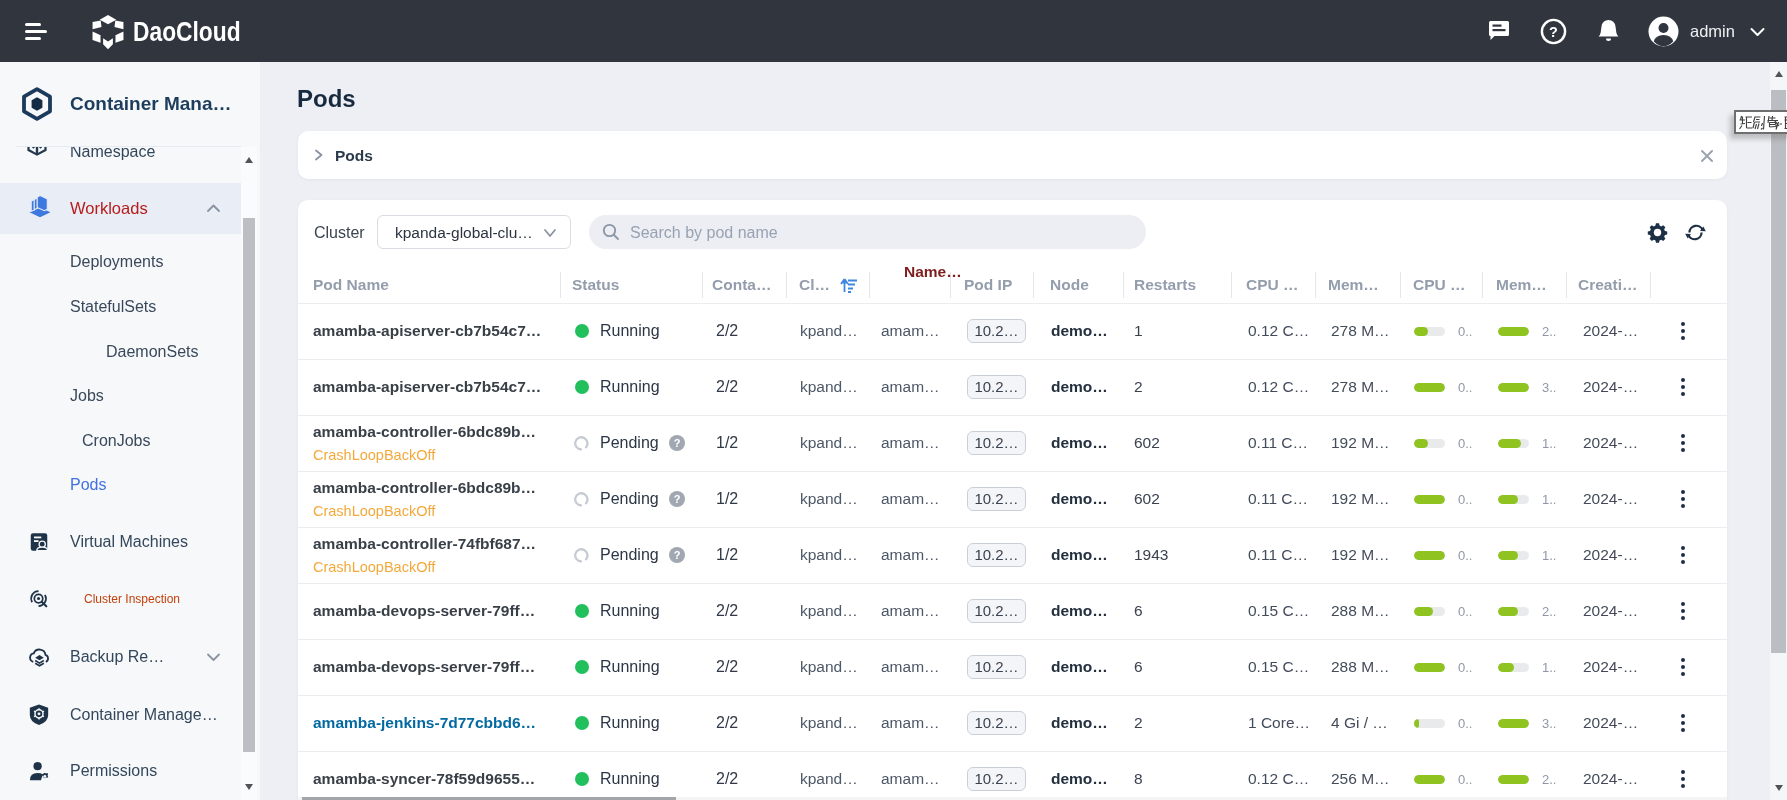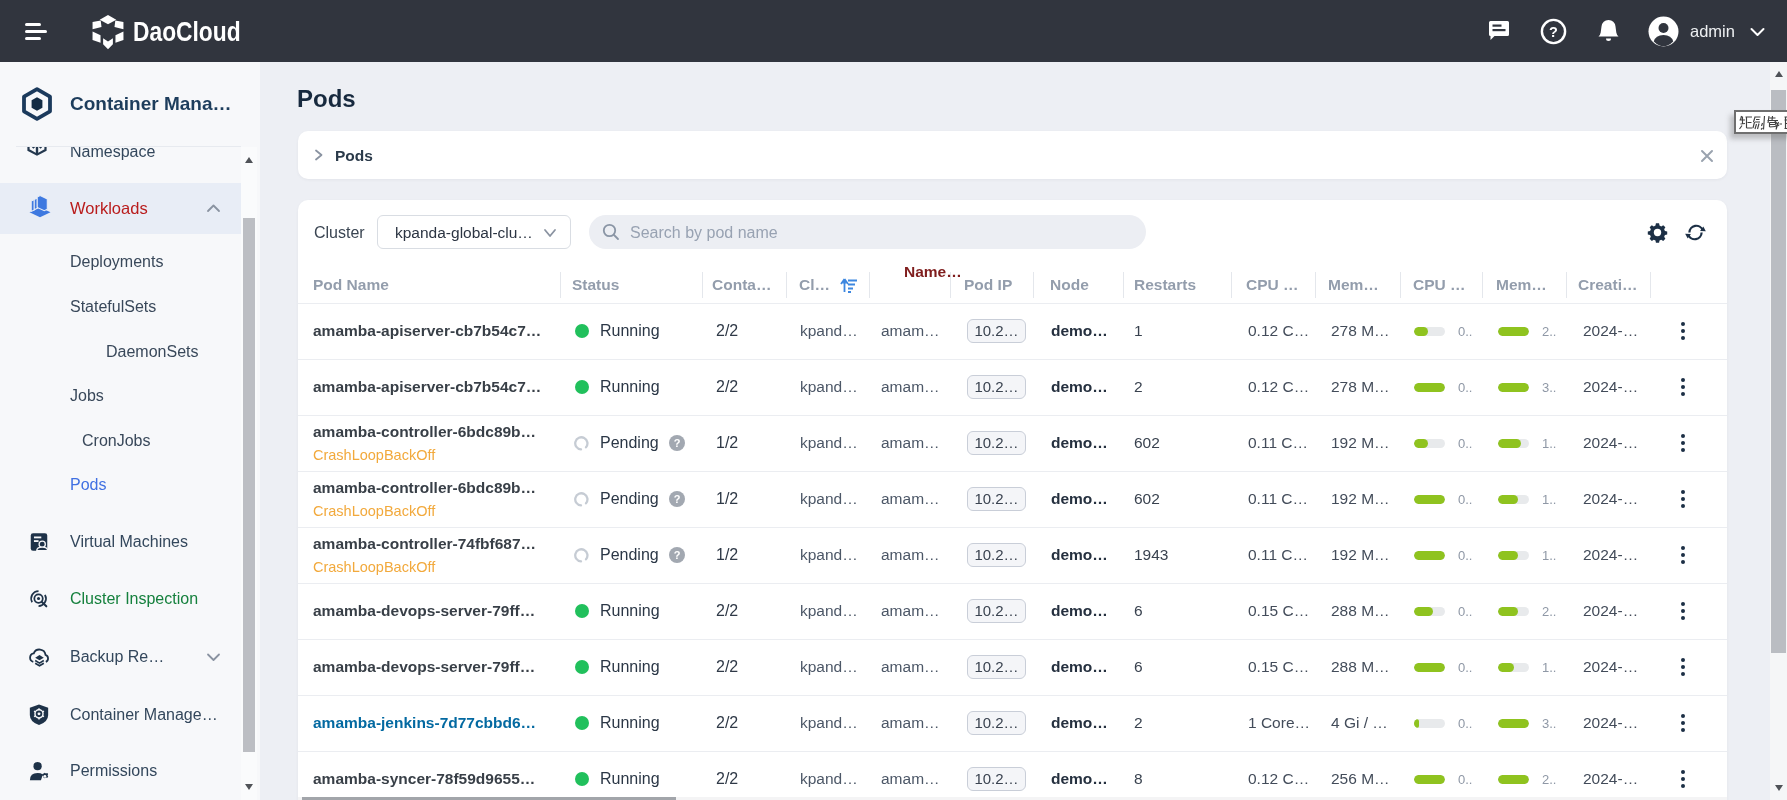--- a/index.html
+++ b/index.html
@@ -357,21 +357,21 @@
 <path d="M9.5 21.5 Q9.5 17.5 15.5 17.5 Q21.5 17.5 21.5 21.5 Z" fill="#1e3248" stroke="#f7f8fa" stroke-width="1.4"></path>
     </svg>
 <div style="position:absolute;left:70px;top:542px;transform:translateY(-50%);font-size:16px;color:#33475c;font-weight:400;white-space:nowrap;">Virtual Machines</div>
 <svg style="position:absolute;left:28px;top:588px;" width="22" height="22" viewBox="0 0 24 24">
 <circle cx="11.5" cy="11.5" r="4.6" fill="none" stroke="#1e3248" stroke-width="1.9"></circle>
 <circle cx="11.5" cy="11.5" r="1.7" fill="#1e3248"></circle>
 <path d="M4.5 15.5 A 8.2 8.2 0 0 1 11.5 3.3" fill="none" stroke="#1e3248" stroke-width="1.9"></path>
 <path d="M18.5 7.5 A 8.2 8.2 0 0 1 11.5 19.7" fill="none" stroke="#1e3248" stroke-width="1.9"></path>
 <line x1="15.2" y1="15.2" x2="20" y2="20" stroke="#1e3248" stroke-width="2.2" stroke-linecap="round"></line>
     </svg>
-<div style="position:absolute;left:70px;top:599px;transform:translateY(-50%);font-size:16px;color:#15803d;font-weight:400;white-space:nowrap;">Cluster Inspection</div>
+<div style="position:absolute;left:84px;top:599px;transform:translateY(-50%);font-size:12px;color:#c2410c;font-weight:400;white-space:nowrap;">Cluster Inspection</div>
 <svg style="position:absolute;left:28px;top:646px;" width="23" height="22" viewBox="0 0 24 23">
 <path d="M5.5 16.5 A 4.5 4.5 0 0 1 6 7.7 A 6.4 6.4 0 0 1 18.3 9.2 A 4 4 0 0 1 18.6 16.6" fill="none" stroke="#1e3248" stroke-width="1.9"></path>
 <path d="M12 9.5 L16.5 12.2 L12 14.9 L7.5 12.2 Z" fill="#1e3248"></path>
 <path d="M7.5 15.2 L12 17.9 L16.5 15.2 M7.5 18 L12 20.7 L16.5 18" fill="none" stroke="#1e3248" stroke-width="1.7"></path>
     </svg>
 <div style="position:absolute;left:70px;top:657px;transform:translateY(-50%);font-size:16px;color:#33475c;font-weight:400;white-space:nowrap;">Backup Re…</div>
 <svg style="position:absolute;left:206px;top:652px;" width="15" height="11" viewBox="0 0 15 11">
       <polyline points="2,2.5 7.5,8 13,2.5" fill="none" stroke="#8a93a1" stroke-width="1.8" stroke-linecap="round" stroke-linejoin="round"></polyline>
     </svg>
 <svg style="position:absolute;left:28px;top:703px;" width="22" height="23" viewBox="0 0 24 25">

